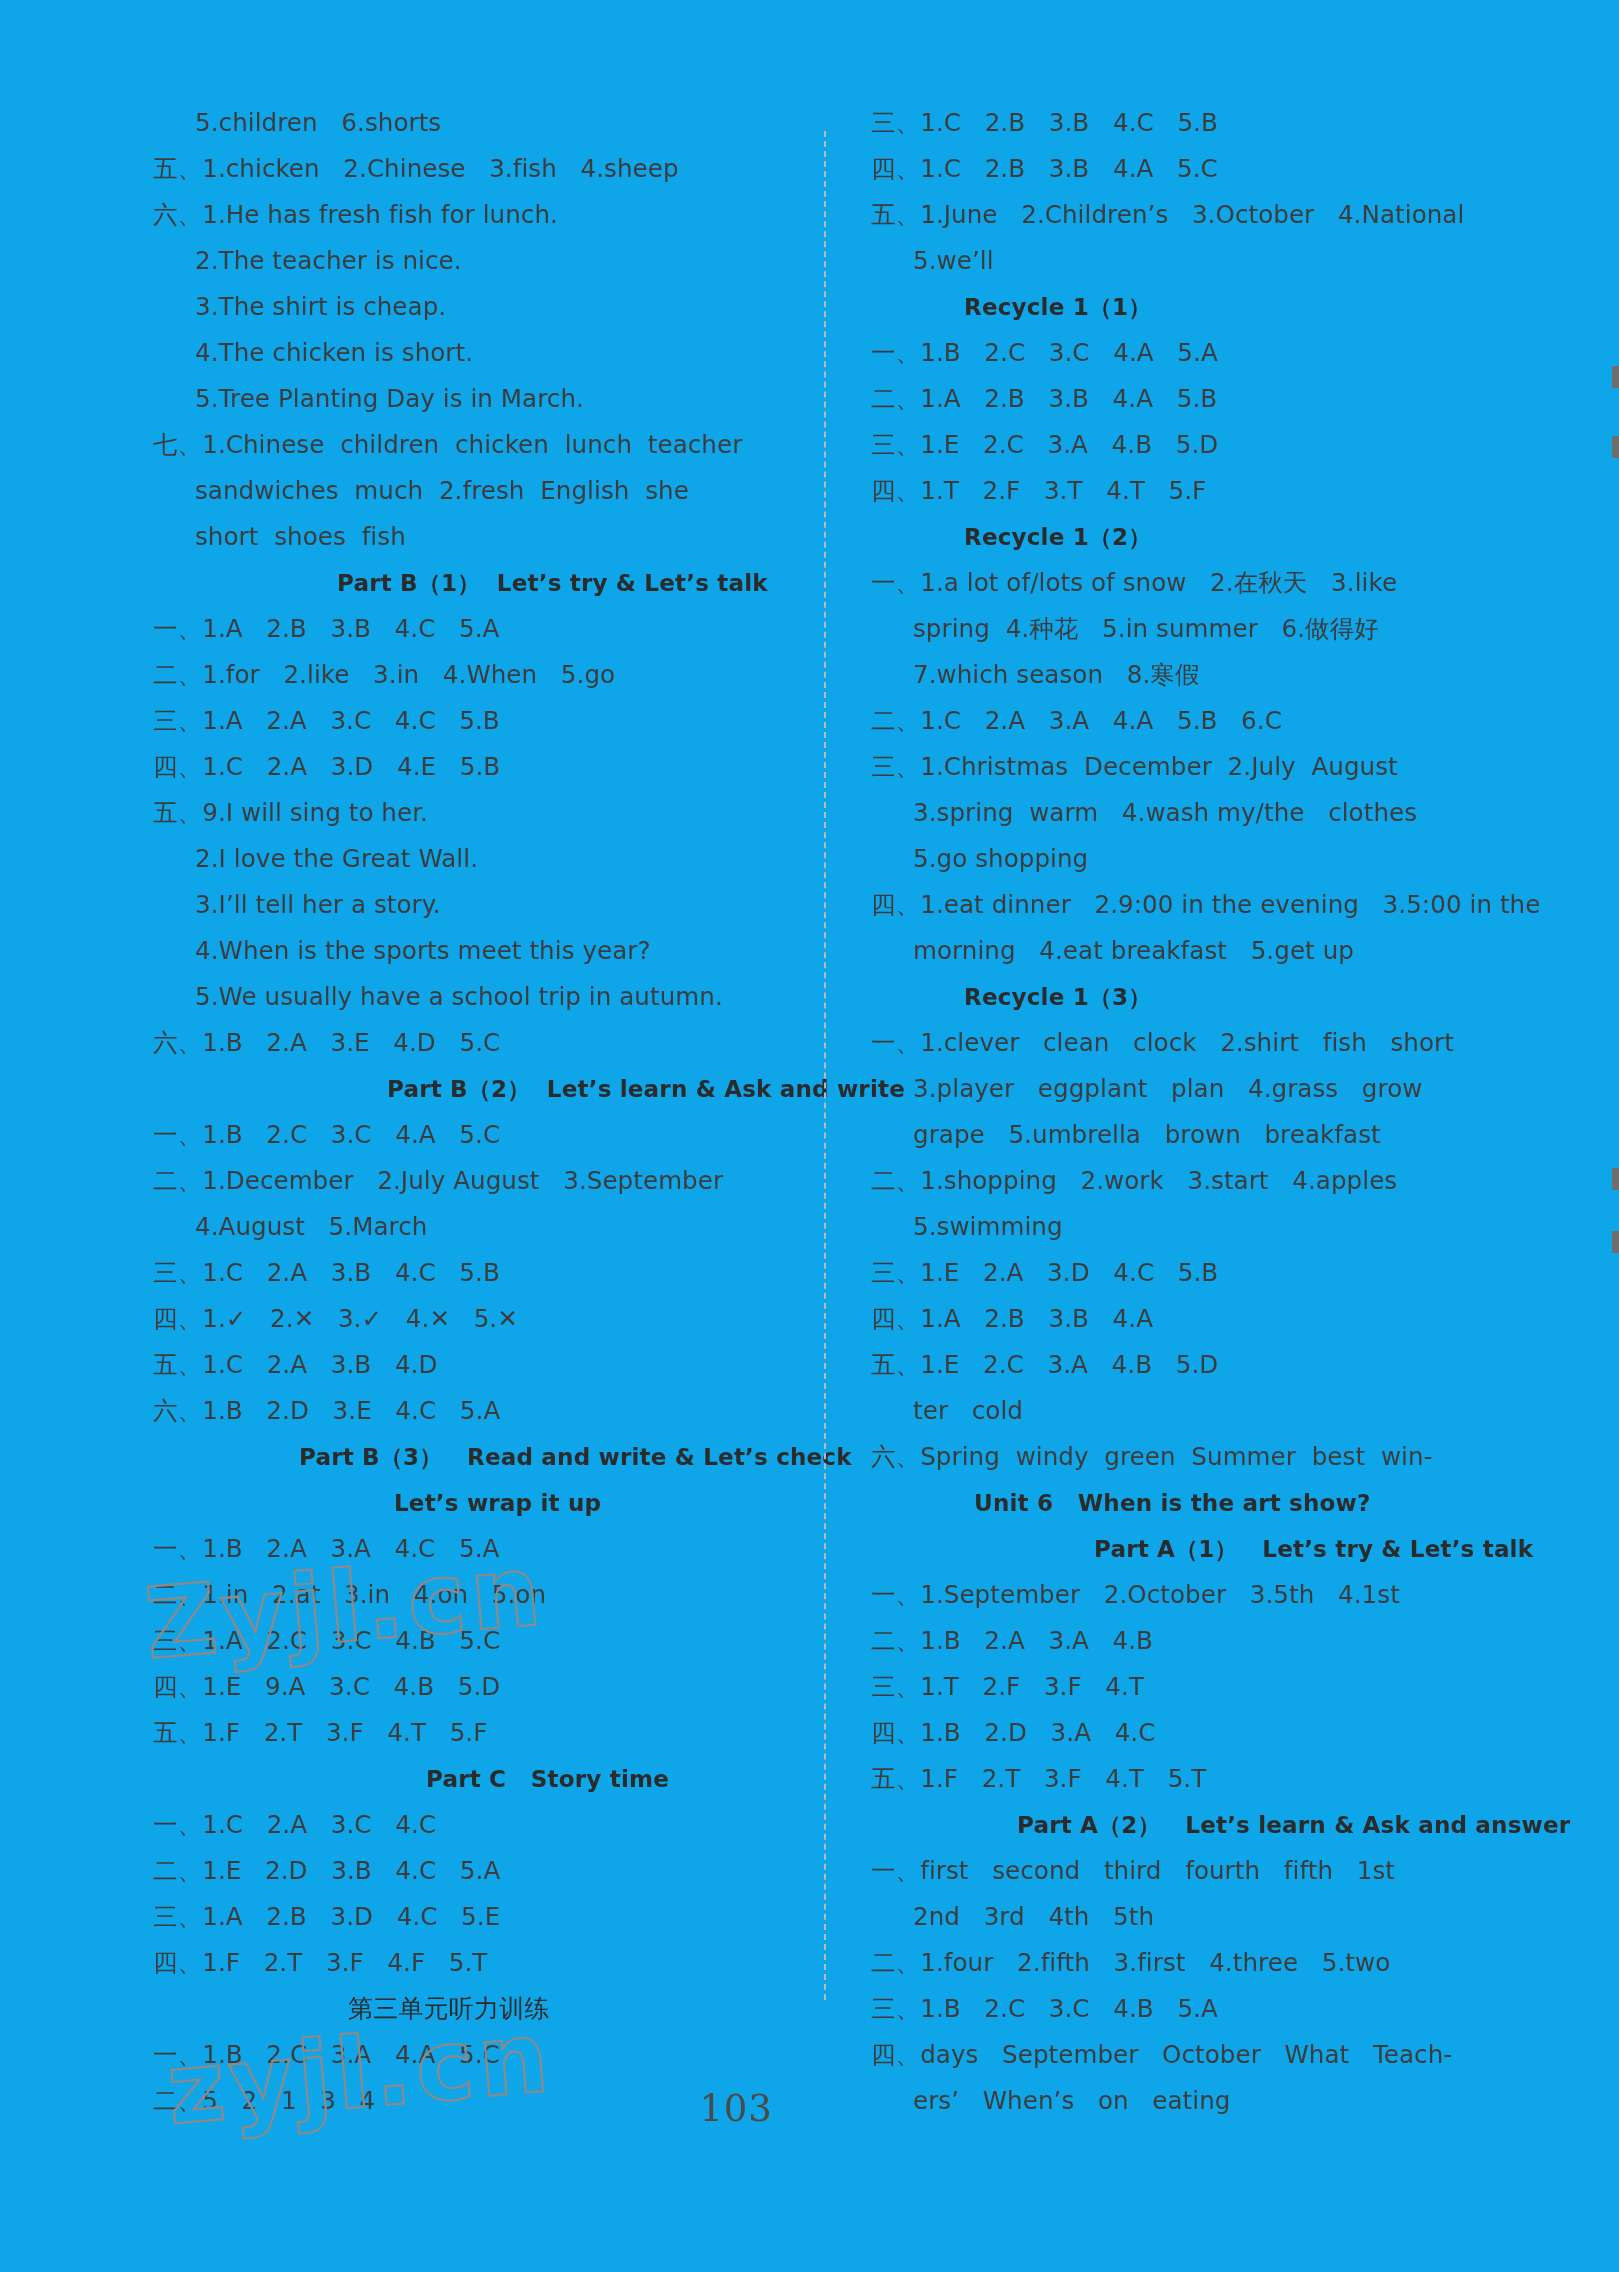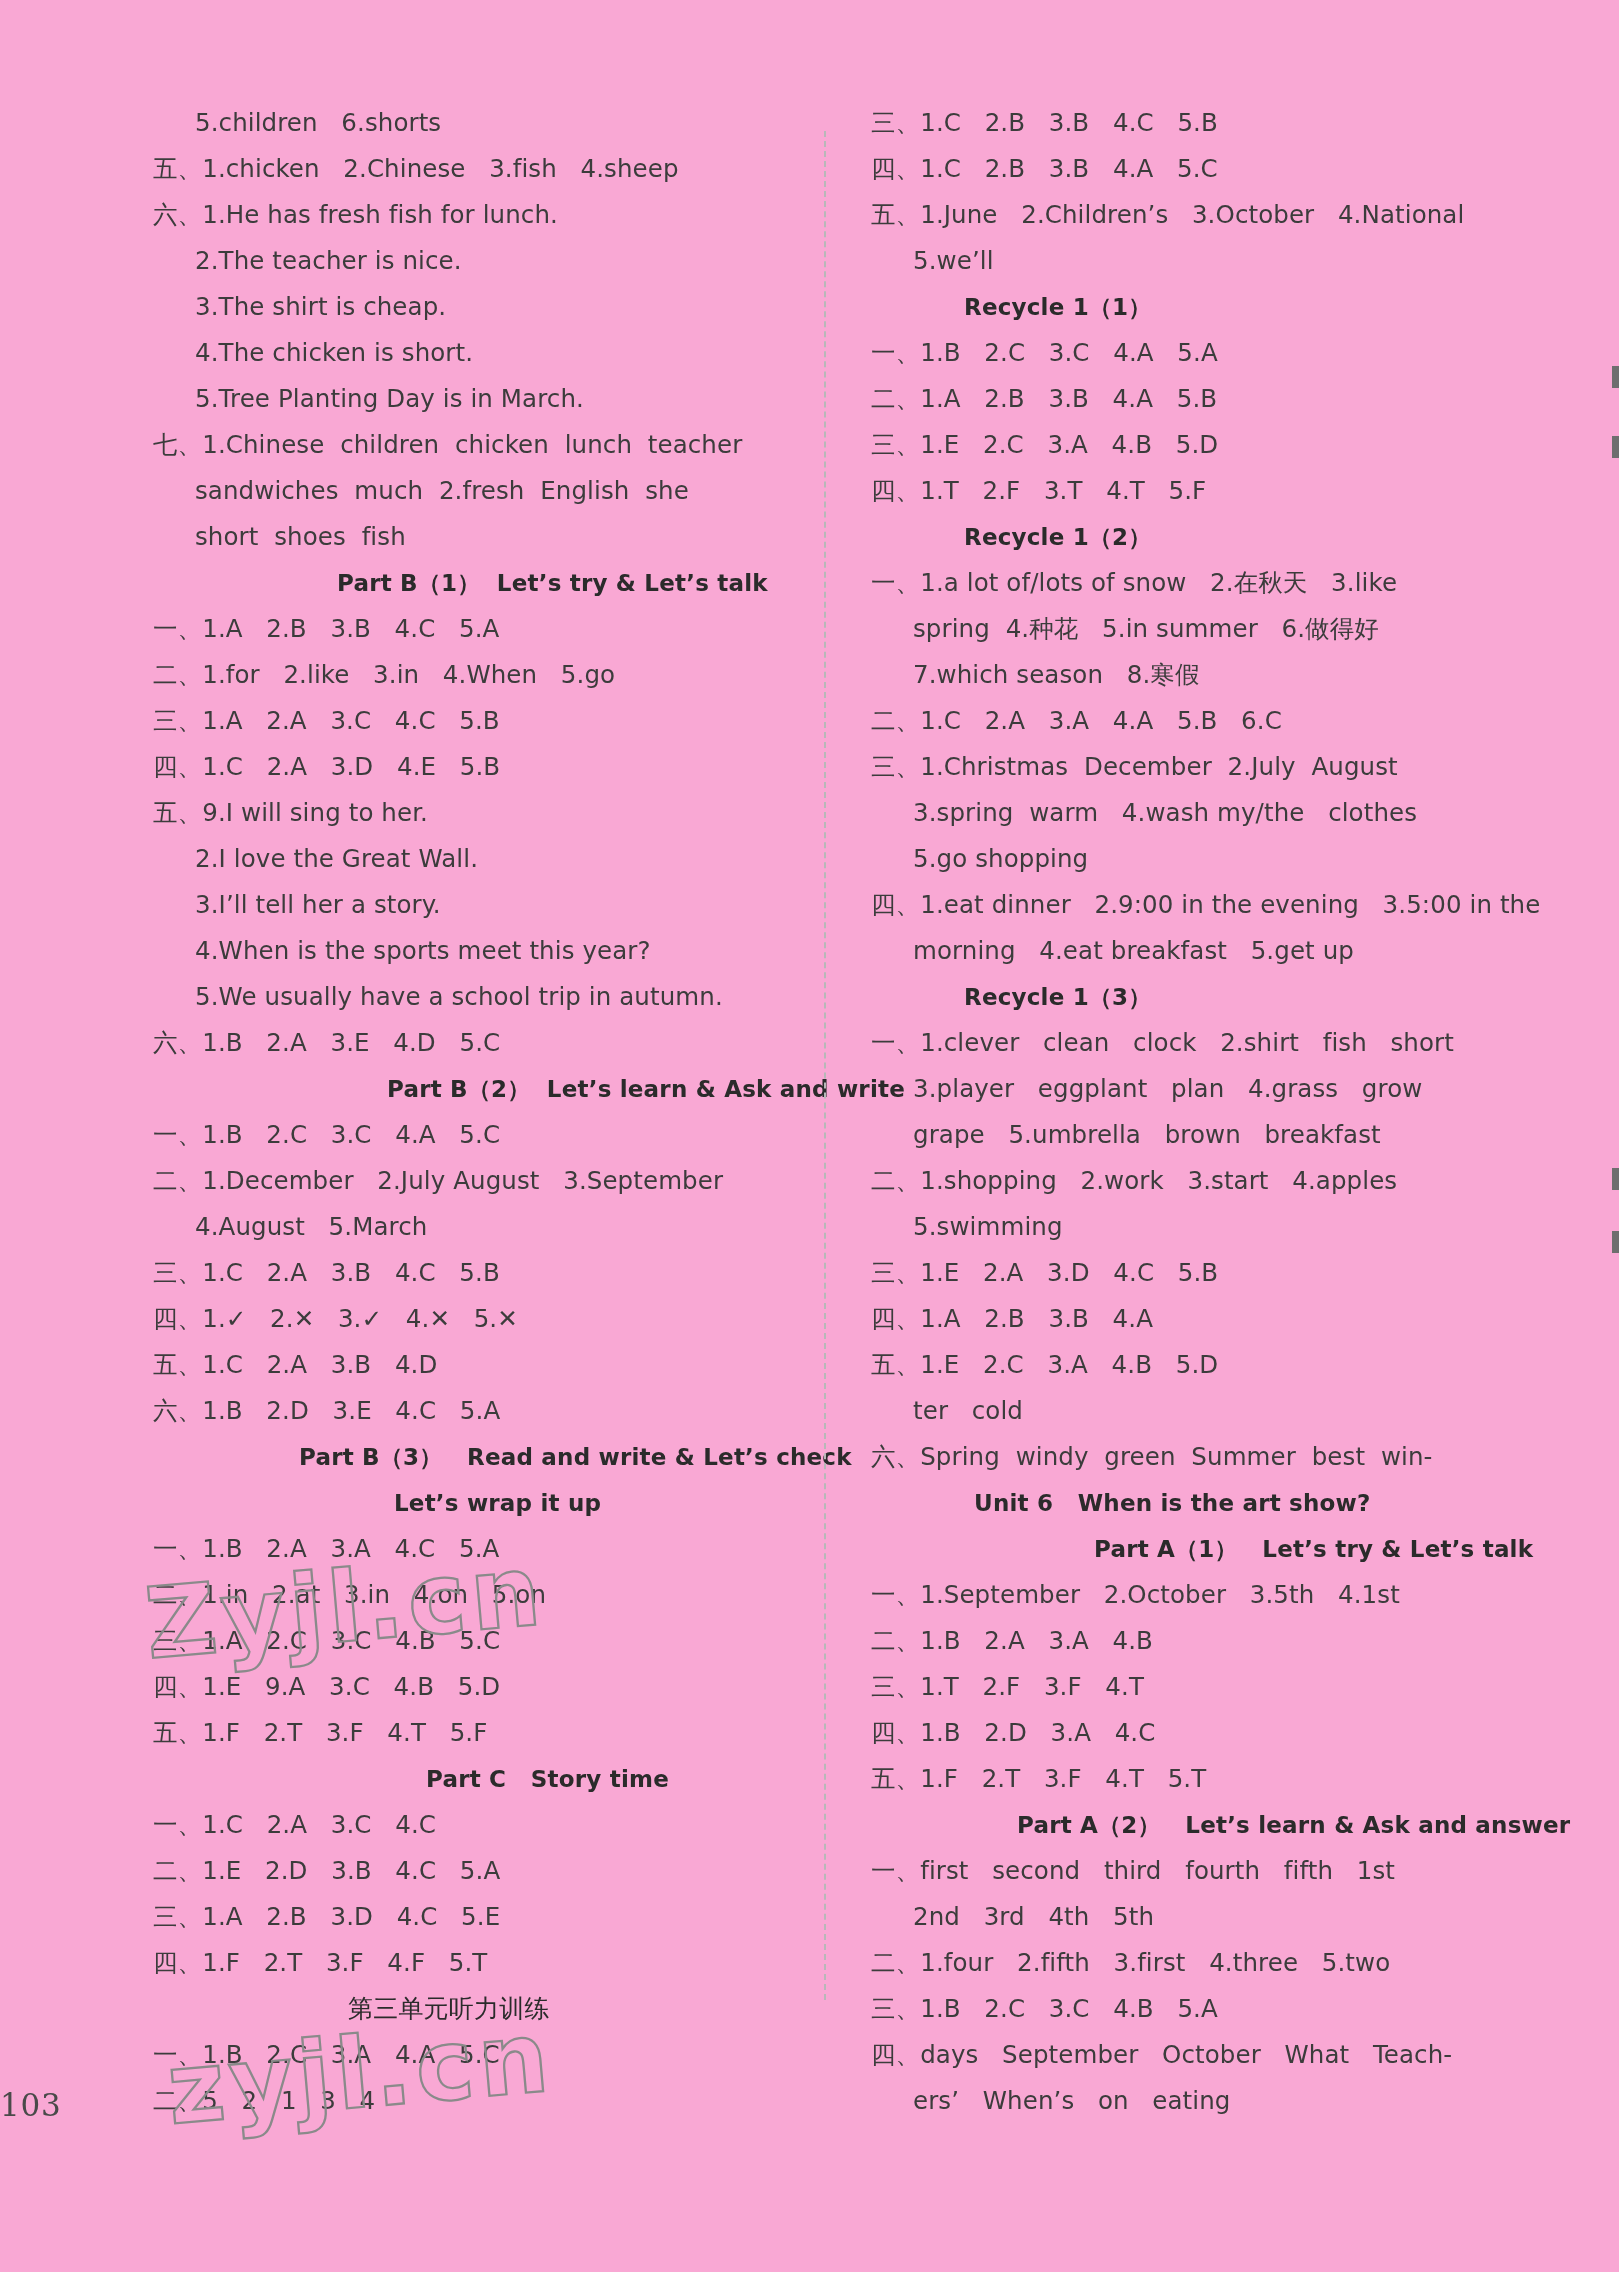--- a/index.html
+++ b/index.html
@@ -13,21 +13,21 @@
     position: relative;
     font-family: "DejaVu Sans", "Liberation Sans", sans-serif;
     color: #3a3a3a;
     overflow: hidden;
   }
 
   
   #page {
     position: absolute;
     inset: 0;
-    background: #f9a8d4;
+    background: #0ea5e9;
   }
 
   
   #columns {
     position: absolute;
     left: 0;
     top: 0;
     width: 1620px;
     height: 2056px;
     display: flex;
@@ -88,23 +88,23 @@
     font-size: 25px;
   }
   .heading.zh.c1 { padding-left: 195px; }
 
   
   #page-number {
     position: absolute;
     left: 0;
     top: 2087px;
     width: 1472px;
-    text-align: left;
+    text-align: center;
     font-family: "DejaVu Serif", "Liberation Serif", serif;
-    font-size: 31px;
+    font-size: 37px;
     color: #4a4a4a;
     letter-spacing: 0.8px;
   }
 
   
   .watermark {
     position: absolute;
     font-family: "DejaVu Sans", "Liberation Sans", sans-serif;
     font-weight: bold;
     color: transparent;

